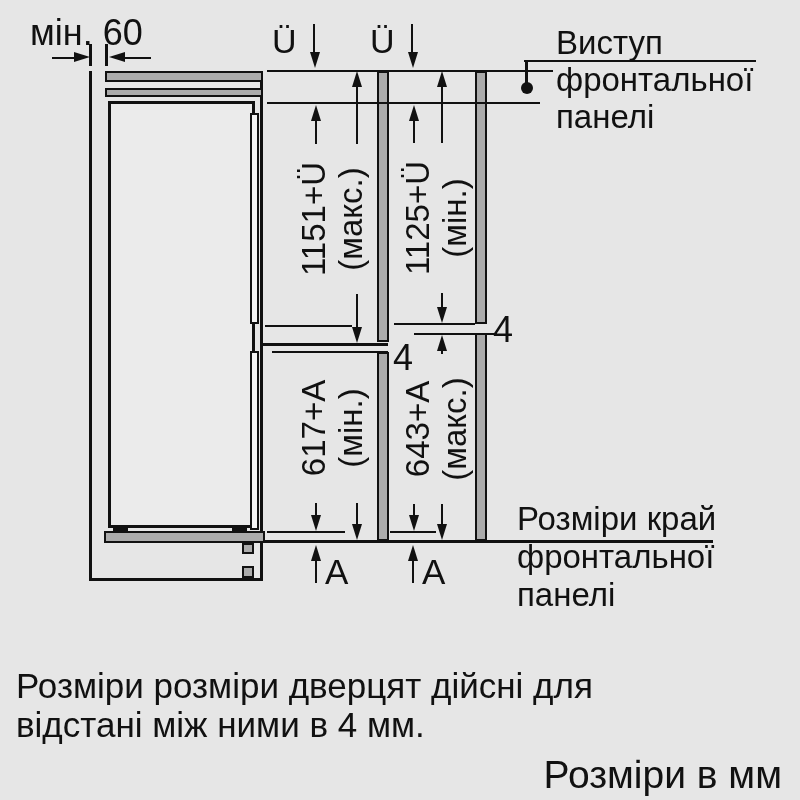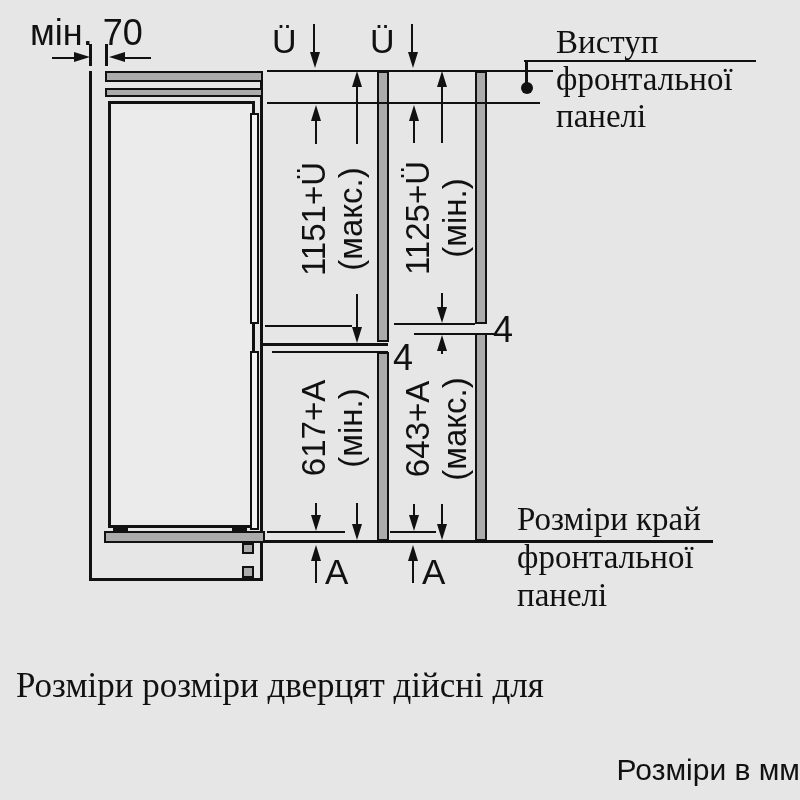--- a/index.html
+++ b/index.html
@@ -17,21 +17,21 @@
   .tri.up{border-left:5px solid transparent;border-right:5px solid transparent;border-bottom:16px solid #111;}
   .tri.down{border-left:5px solid transparent;border-right:5px solid transparent;border-top:16px solid #111;}
   .tri.left{border-top:5px solid transparent;border-bottom:5px solid transparent;border-right:16px solid #111;}
   .tri.right{border-top:5px solid transparent;border-bottom:5px solid transparent;border-left:16px solid #111;}
   .txt{position:absolute;white-space:nowrap;}
   .rotlabel{
     position:absolute;width:150px;text-align:center;
     font-size:33px;line-height:37px;background:#e6e6e6;
     transform:translate(-50%,-50%) rotate(-90deg);
   }
-  .callout{position:absolute;font-size:33px;line-height:37px;font-family:Liberation Serif, serif;}
+  .callout{position:absolute;font-size:33px;line-height:37px;}
   .callout div{white-space:nowrap;}
   .dot{position:absolute;width:12px;height:12px;border-radius:50%;background:#111;}
 </style>
 </head>
 <body>
 
 <div class="canvas">
 
   <div class="vline" style="left:89px;top:71px;width:3px;height:510px;"></div>
   <div class="vline" style="left:260px;top:71px;width:3px;height:510px;"></div>
@@ -46,21 +46,21 @@
   <div class="grayrect" style="left:104px;top:531px;width:161px;height:12px;"></div>
   <div class="grayrect" style="left:242px;top:543px;width:12px;height:11px;"></div>
   <div class="grayrect" style="left:242px;top:566px;width:12px;height:12px;"></div>
 
   <div class="vline" style="left:89px;top:44px;width:3px;height:22px;"></div>
   <div class="vline" style="left:105px;top:44px;width:3px;height:22px;"></div>
   <div class="hline" style="left:52px;top:57px;width:24px;height:2px;"></div>
   <div class="tri right" style="left:74px;top:52px;"></div>
   <div class="tri left" style="left:109px;top:52px;"></div>
   <div class="hline" style="left:125px;top:57px;width:26px;height:2px;"></div>
-  <div class="txt" style="left:30px;top:12px;font-size:36px;">мін. 70</div>
+  <div class="txt" style="left:30px;top:12px;font-size:36px;">мін. 60</div>
 
   <div class="grayrect" style="left:377px;top:71px;width:12px;height:271px;"></div>
   <div class="grayrect" style="left:377px;top:352px;width:12px;height:189px;"></div>
   <div class="grayrect" style="left:475px;top:71px;width:12px;height:253px;"></div>
   <div class="grayrect" style="left:475px;top:333px;width:12px;height:208px;"></div>
 
   <div class="hline" style="left:267px;top:70px;width:286px;height:2px;"></div>
   <div class="hline" style="left:267px;top:102px;width:273px;height:2px;"></div>
   <div class="hline" style="left:265px;top:325px;width:87px;height:2px;"></div>
   <div class="hline" style="left:263px;top:343px;width:125px;height:3px;"></div>
@@ -140,16 +140,17 @@
     <div>панелі</div>
   </div>
   <div class="callout" style="left:517px;top:500px;line-height:38px;">
     <div>Розміри край</div>
     <div>фронтальної</div>
     <div>панелі</div>
   </div>
 
   <div class="callout" style="left:16px;top:666px;font-size:35px;line-height:39px;">
     <div>Розміри розміри дверцят дійсні для</div>
+    <div>відстані між ними в 4 мм.</div>
   </div>
-  <div class="txt" style="right:0;top:753px;font-size:30px;">Розміри в мм</div>
+  <div class="txt" style="right:18px;top:753px;font-size:39px;">Розміри в мм</div>
 
 </div>
 
 </body></html>

